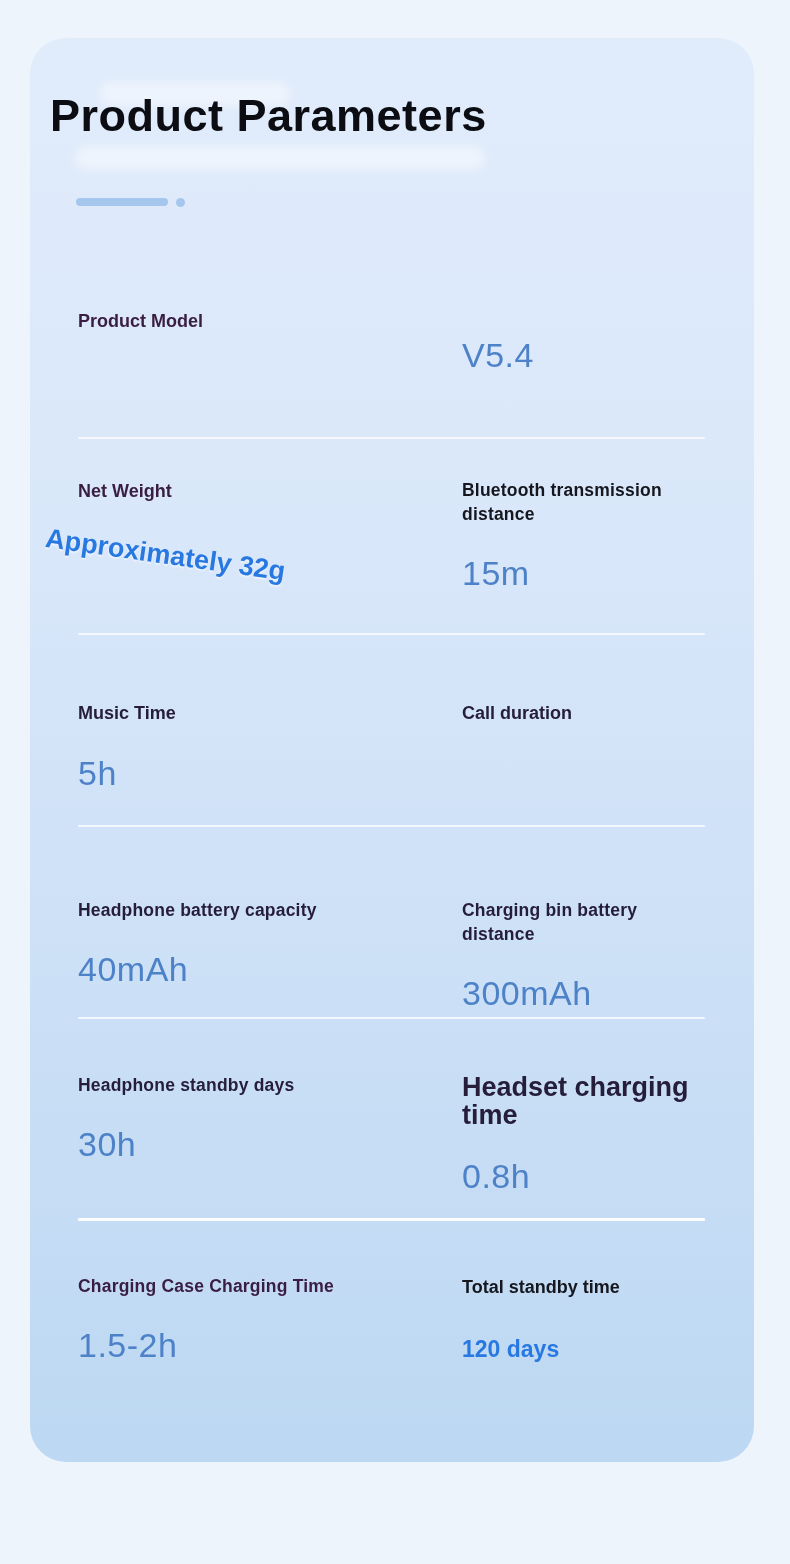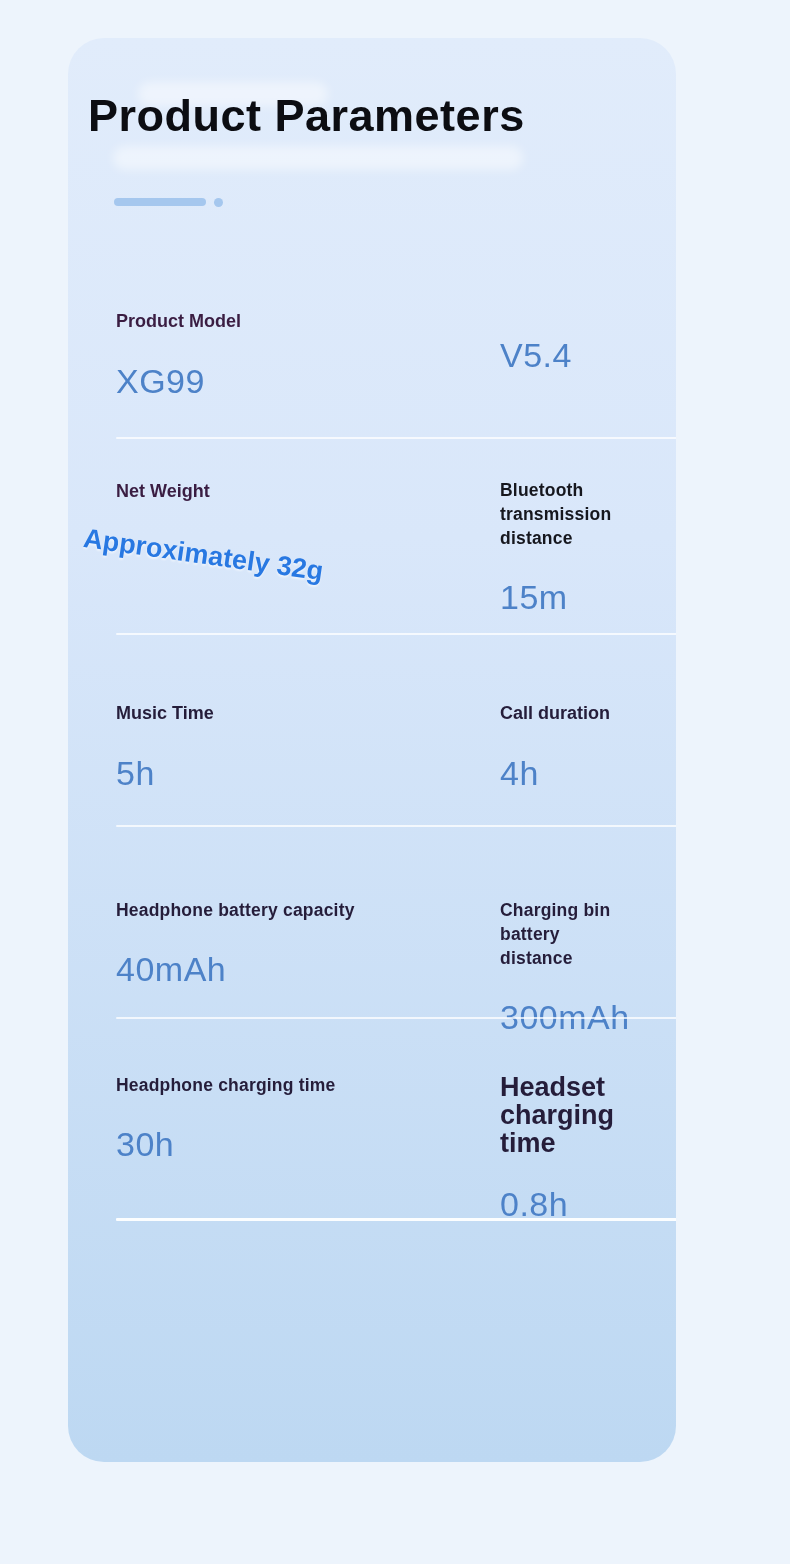--- a/index.html
+++ b/index.html
@@ -11,26 +11,25 @@
     height: 1564px;
     position: relative;
     background: var(--page-background, #edf4fc);
     font-family: "Liberation Sans", sans-serif;
     overflow: hidden;
   }
   .card {
     position: absolute;
     left: 30px;
     top: 38px;
-    width: 608px;
+    width: 724px;
     height: 1424px;
     border-radius: 36px;
     background: linear-gradient(180deg, var(--card-gradient-top, #e1ecfb) 0%, #d9e7fa 35%, var(--card-gradient-bottom, #bdd8f2) 100%);
     overflow: hidden;
-    margin-left: 38px;
   }
   
   .wm {
     position: absolute;
     background: rgba(255, 255, 255, 0.45);
     border-radius: 12px;
     filter: blur(5px);
   }
   .wm1 { left: 70px; top: 44px; width: 190px; height: 24px; }
   .wm2 { left: 45px; top: 108px; width: 410px; height: 24px; }
@@ -147,21 +146,20 @@
   <h1 class="title">Product Parameters</h1>
 
   <div class="accent">
     <div class="accent-line"></div>
     <div class="accent-dot"></div>
   </div>
 
   <div class="param-row row-1">
     <div class="cell">
       <div class="param-label tone-purple size-lg">Product Model</div>
-      <div class="param-value">XG99</div>
     </div>
     <div class="cell">
       <div class="param-value">V5.4</div>
     </div>
   </div>
   <div class="divider d1"></div>
 
   <div class="param-row row-2">
     <div class="cell">
       <div class="param-label tone-purple size-lg">Net Weight</div>
@@ -174,43 +172,52 @@
   </div>
   <div class="divider d2"></div>
 
   <div class="param-row row-3">
     <div class="cell">
       <div class="param-label tone-navy size-lg">Music Time</div>
       <div class="param-value">5h</div>
     </div>
     <div class="cell">
       <div class="param-label tone-navy size-lg">Call duration</div>
-      <div class="param-value">4h</div>
     </div>
   </div>
   <div class="divider d3"></div>
 
   <div class="param-row row-4">
     <div class="cell">
       <div class="param-label tone-navy size-md">Headphone battery capacity</div>
       <div class="param-value">40mAh</div>
     </div>
     <div class="cell">
       <div class="param-label tone-navy size-md">Charging bin battery distance</div>
       <div class="param-value">300mAh</div>
     </div>
   </div>
   <div class="divider d4"></div>
 
   <div class="param-row row-5">
     <div class="cell">
-      <div class="param-label tone-navy size-md">Headphone charging time</div>
+      <div class="param-label tone-navy size-md">Headphone standby days</div>
       <div class="param-value">30h</div>
     </div>
     <div class="cell">
       <div class="param-label tone-navy size-xl">Headset charging time</div>
       <div class="param-value">0.8h</div>
     </div>
   </div>
   <div class="divider d5"></div>
 
+  <div class="param-row row-6">
+    <div class="cell">
+      <div class="param-label tone-purple size-md">Charging Case Charging Time</div>
+      <div class="param-value">1.5-2h</div>
+    </div>
+    <div class="cell">
+      <div class="param-label tone-dark size-lg">Total standby time</div>
+      <div class="param-value v-bright">120 days</div>
+    </div>
+  </div>
 
 </div>
 
 </body></html>

